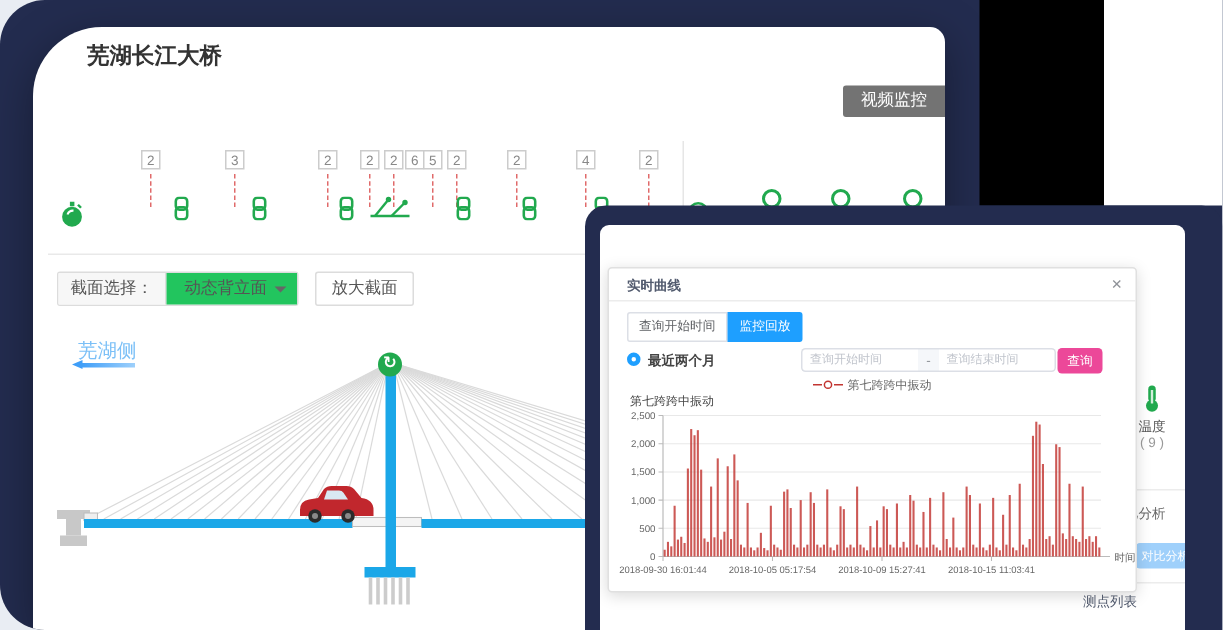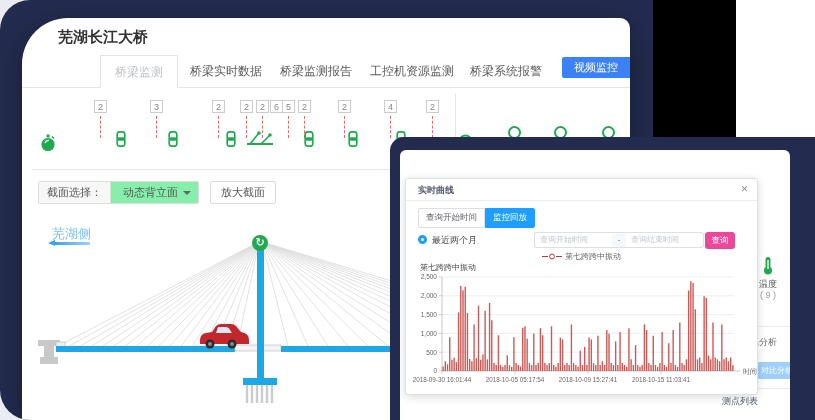--- a/index.html
+++ b/index.html
@@ -8,36 +8,36 @@
             background:#232c4f; border-radius:30px 0 0 30px; }
 
   
   .main-window { position:absolute; left:22px; top:18px; width:608px; height:402px;
     background:#fff; border-radius:46px 10px 0 0; overflow:hidden;
     box-shadow:0 8px 30px rgba(0,0,0,.35); }
   .mw-title { position:absolute; left:36px; top:10px; font-size:15px; font-weight:bold; color:#333; }
   .tabbar { position:absolute; left:0; top:37px; width:100%; height:33px; border-bottom:1px solid #e4e4e4; }
   .tab { position:absolute; top:0; height:33px; line-height:33px; font-size:12px; color:#5a5a5a; cursor:pointer; }
   .tab.active { background:#fff; border:1px solid #e4e4e4; border-bottom:1px solid #fff; color:#bfc3c9; padding:0 14px; }
-  .video-btn { position:absolute; right:0; top:39px; width:68px; height:21px; background:#3b82f6; color:#fff;
+  .video-btn { position:absolute; right:0; top:39px; width:68px; height:21px; background:#737373; color:#fff;
     font-size:11px; text-align:center; line-height:21px; border-radius:2px 0 0 2px; cursor:pointer; }
 
   .sensor-row { position:absolute; left:0; top:76px; width:432px; height:66px; }
   .badge { position:absolute; min-width:13px; height:13px; padding:0 2px; border:1px solid #ccc; background:#fff;
     color:#888; font-size:9px; line-height:12px; text-align:center; }
   .dash-line { position:absolute; width:0; height:22px; border-left:1px dashed #e06a6a; }
   .legend-panel-border { position:absolute; left:433px; top:76px; width:1px; height:62px; background:#e6e6e6; }
   .legend-panel-head { position:absolute; left:434px; top:76px; width:174px; height:24px; background:#f7f7f7;
     border-bottom:1px solid #e6e6e6; font-size:10px; color:#666; line-height:24px; padding-left:14px; }
   .legend-ring { position:absolute; width:13px; height:13px; border:2px solid #21a94e; border-radius:50%; }
 
   .section-divider { position:absolute; left:10px; top:151px; width:588px; height:1px; background:#e9e9e9; }
   .select-group { position:absolute; left:16px; top:163px; height:23px; display:flex; border:1px solid #dcdcdc; border-radius:2px; }
   .select-label { background:#f7f7f7; font-size:11px; color:#555; line-height:21px; padding:0 8px; border-right:1px solid #dcdcdc; }
-  .select-box { background:#86efac; font-size:11px; color:#555; line-height:21px; padding:0 20px 0 12px; position:relative; cursor:pointer; min-width:86px; }
+  .select-box { background:#22c55e; font-size:11px; color:#555; line-height:21px; padding:0 20px 0 12px; position:relative; cursor:pointer; min-width:86px; }
   .select-box .caret { position:absolute; right:7px; top:9px; width:0; height:0;
     border-left:4px solid transparent; border-right:4px solid transparent; border-top:4px solid #666; }
   .zoom-btn { position:absolute; left:188px; top:163px; height:23px; border:1px solid #dcdcdc; border-radius:2px;
     background:#fff; font-size:11px; color:#555; line-height:21px; padding:0 10px; cursor:pointer; }
 
   .direction-label { position:absolute; left:30px; top:207px; font-size:13px; color:#7cc0f7; }
   .direction-arrow { position:absolute; left:26px; top:222px; width:44px; height:7px; }
   .direction-arrow .tri { position:absolute; left:0; top:0; width:0; height:0;
     border-top:3.5px solid transparent; border-bottom:3.5px solid transparent; border-right:7px solid #3f9ef8; }
   .direction-arrow .bar { position:absolute; left:6px; top:2px; width:36px; height:3px;
@@ -72,21 +72,21 @@
   .dialog { position:absolute; left:5px; top:28px; width:353px; height:217px; background:#fff;
     border:1px solid #e0e0e0; border-radius:3px; box-shadow:0 2px 10px rgba(0,0,0,.15); }
   .dlg-header { position:relative; height:22px; border-bottom:1px solid #ececec; }
   .dlg-title { position:absolute; left:12px; top:5px; font-size:9px; font-weight:bold; color:#515a6e; }
   .dlg-close { position:absolute; right:9px; top:3px; font-size:12px; color:#909399; cursor:pointer; }
   .dlg-tabs { position:absolute; left:12px; top:29px; display:flex; }
   .dlg-tab { font-size:8.5px; padding:3px 7px; border:1px solid #dcdfe6; color:#606266; background:#fff; cursor:pointer; border-radius:2px 0 0 2px; }
   .dlg-tab.active { background:#1e9fff; border-color:#1e9fff; color:#fff; border-radius:0 2px 2px 0; }
   .dlg-filter { position:absolute; left:12px; top:53px; width:330px; height:17px; }
   .radio { position:absolute; left:0; top:3px; width:9px; height:9px; border:3px solid #1e9fff; border-radius:50%; background:#fff; }
-  .radio-label { position:absolute; left:14px; top:2px; font-size:9px; color:#444; }
+  .radio-label { position:absolute; left:14px; top:2px; font-size:9px; color:#444;font-weight:bold; }
   .range-group { position:absolute; left:116px; top:0; display:flex; height:16px; }
   .rg-input { width:78px; height:16px; border:1px solid #dcdfe6; font-size:8px; color:#c0c4cc; line-height:14px; padding:0 5px; background:#fff; }
   .rg-input.first { border-radius:3px 0 0 3px; border-right:none; }
   .rg-sep { width:14px; height:16px; background:#f5f7fa; border-top:1px solid #dcdfe6; border-bottom:1px solid #dcdfe6;
     color:#909399; font-size:9px; text-align:center; line-height:14px; }
   .rg-input.last { border-radius:0 3px 3px 0; border-left:none; }
   .query-btn { position:absolute; left:287px; top:0; width:30px; height:17px; background:#ec4899; border-radius:3px;
     color:#fff; font-size:8.5px; text-align:center; line-height:17px; cursor:pointer; }
   .chart-legend { position:absolute; left:0; top:72px; width:100%; text-align:center; font-size:8px; color:#666; }
   .chart-legend .lg-mark { display:inline-block; vertical-align:middle; margin-right:3px; }
@@ -94,27 +94,20 @@
   .chart-svg { position:absolute; left:0; top:92px; }
 </style>
 </head>
 <body>
 
 <div class="canvas">
 
   <div class="main-window">
     <div class="mw-title">芜湖长江大桥</div>
 
-    <div class="tabbar" id="tabbar">
-        <div class="tab active" style="left: 78px;">桥梁监测</div>
-        <div class="tab" style="left: 168px;">桥梁实时数据</div>
-        <div class="tab" style="left: 258px;">桥梁监测报告</div>
-        <div class="tab" style="left: 348px;">工控机资源监测</div>
-        <div class="tab" style="left: 448px;">桥梁系统报警</div>
-      </div>
     <div class="video-btn">视频监控</div>
 
     <div class="sensor-row" id="sensor-row">
         <div style="position: absolute; left: 18px; top: 40px;"><svg width="16" height="18" viewBox="0 0 16 18">
             <rect x="6.6" y="0.5" width="3" height="3" fill="#21a94e"></rect>
             <line x1="12" y1="2.5" x2="14" y2="4.5" stroke="#21a94e" stroke-width="1.6"></line>
             <circle cx="8" cy="10.5" r="6.6" fill="#21a94e"></circle>
             <path d="M5 9 a4 4 0 0 1 4 -2.6" stroke="#fff" stroke-width="1.4" fill="none"></path>
           </svg></div>
         <div class="badge" style="left: 72px; top: 6px;">2</div>

